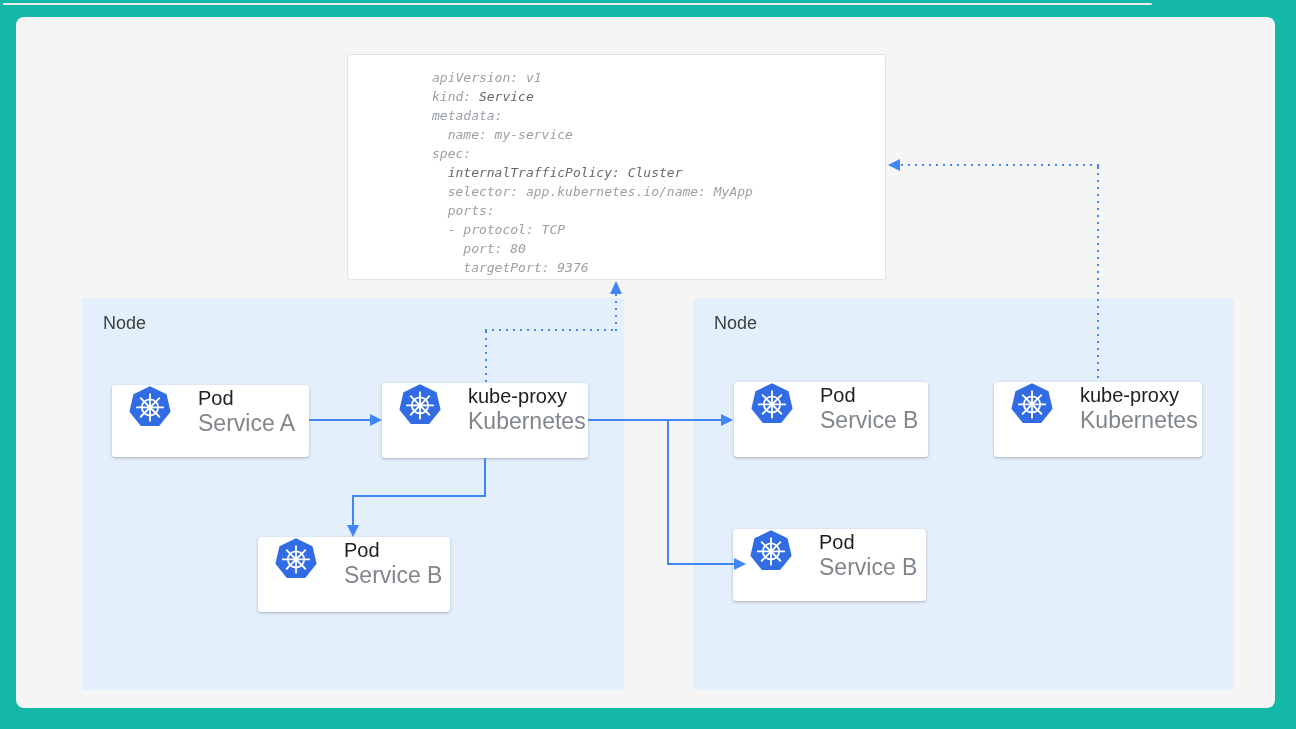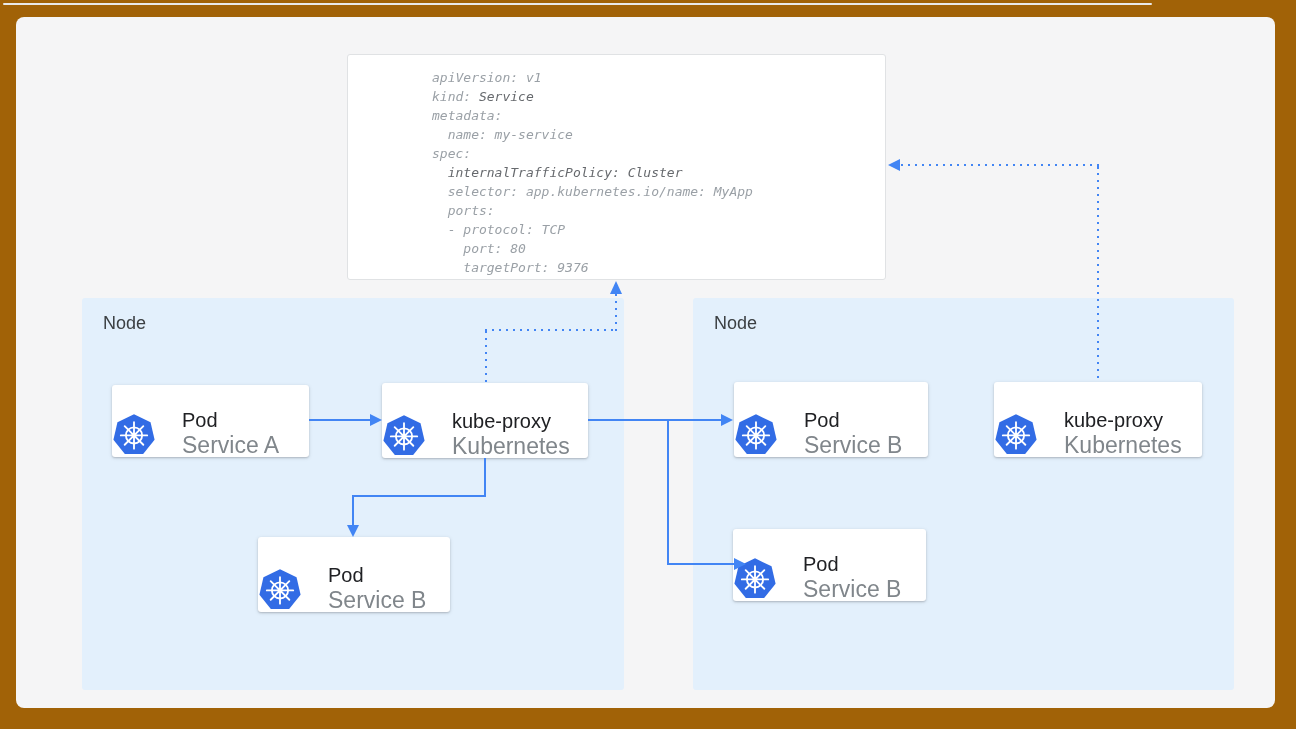--- a/index.html
+++ b/index.html
@@ -3,41 +3,41 @@
 <meta charset="utf-8">
 <style>
   :root{
     --arrow:#4285f4; --k8s:#326ce5; --node-fill:#e3f0fc;
     --title:#202124; --subtitle:#80868b; --node-label:#3c4043;
     --yaml-text:#9aa0a6; --yaml-bold:#66696d; --panel:#f5f5f6;
     --yaml-border:#e0e2e4; --rule:#e9e9e9;
   }
   *{margin:0;padding:0;box-sizing:border-box;}
   html,body{background:#ffffff;}
-  .stage{position:relative;width:1296px;height:729px;background:#a16207;overflow:hidden;
+  .stage{position:relative;width:1296px;height:729px;background:#14b8a6;overflow:hidden;
          font-family:"Liberation Sans",sans-serif;}
   .top-rule{position:absolute;left:3px;top:3px;width:1149px;height:2px;background:var(--rule);border-radius:1px;}
   .panel{position:absolute;left:16px;top:17px;width:1259px;height:691px;background:var(--panel);border-radius:8px;}
 
   
   .yaml-box{position:absolute;left:331px;top:37px;width:539px;height:226px;background:#ffffff;
             border:1px solid var(--yaml-border);border-radius:3px;padding:13px 0 0 84px;}
   .yaml-code{font-family:"DejaVu Sans Mono",monospace;font-style:italic;font-size:13px;line-height:19px;
              color:var(--yaml-text);white-space:pre;}
   .yaml-code .yb{font-weight:normal;color:var(--yaml-bold);}
 
   
   .node{position:absolute;top:281px;height:392px;background:var(--node-fill);border-radius:3px;}
   .node-left{left:66px;width:542px;}
   .node-right{left:677px;width:541px;}
   .node-label{position:absolute;left:21px;top:15px;font-size:18px;color:var(--node-label);}
 
   
-  .card{position:absolute;background:#ffffff;border-radius:3px;display:flex;align-items:flex-end;
-        box-shadow:0 1px 2px rgba(0,0,0,.18),0 1px 4px rgba(0,0,0,.10);}
+  .card{position:absolute;background:#ffffff;border-radius:3px;display:flex;align-items:flex-start;
+        padding-left:16px;box-shadow:0 1px 2px rgba(0,0,0,.18),0 1px 4px rgba(0,0,0,.10);}
   .k8s-icon{display:flex;flex:0 0 auto;}
   .card-text{display:flex;flex-direction:column;margin-left:26px;}
   .card-title{font-size:20px;line-height:26px;color:var(--title);}
   .card-subtitle{font-size:23px;line-height:24px;color:var(--subtitle);}
   #card-pod-a{left:96px;top:368px;width:197px;height:72px;}
   #card-kp-left{left:366px;top:366px;width:206px;height:75px;}
   #card-pod-b-left{left:242px;top:520px;width:192px;height:75px;}
   #card-pod-b-rt{left:718px;top:365px;width:194px;height:75px;}
   #card-pod-b-rb{left:717px;top:512px;width:193px;height:72px;}
   #card-kp-right{left:978px;top:365px;width:208px;height:75px;}

